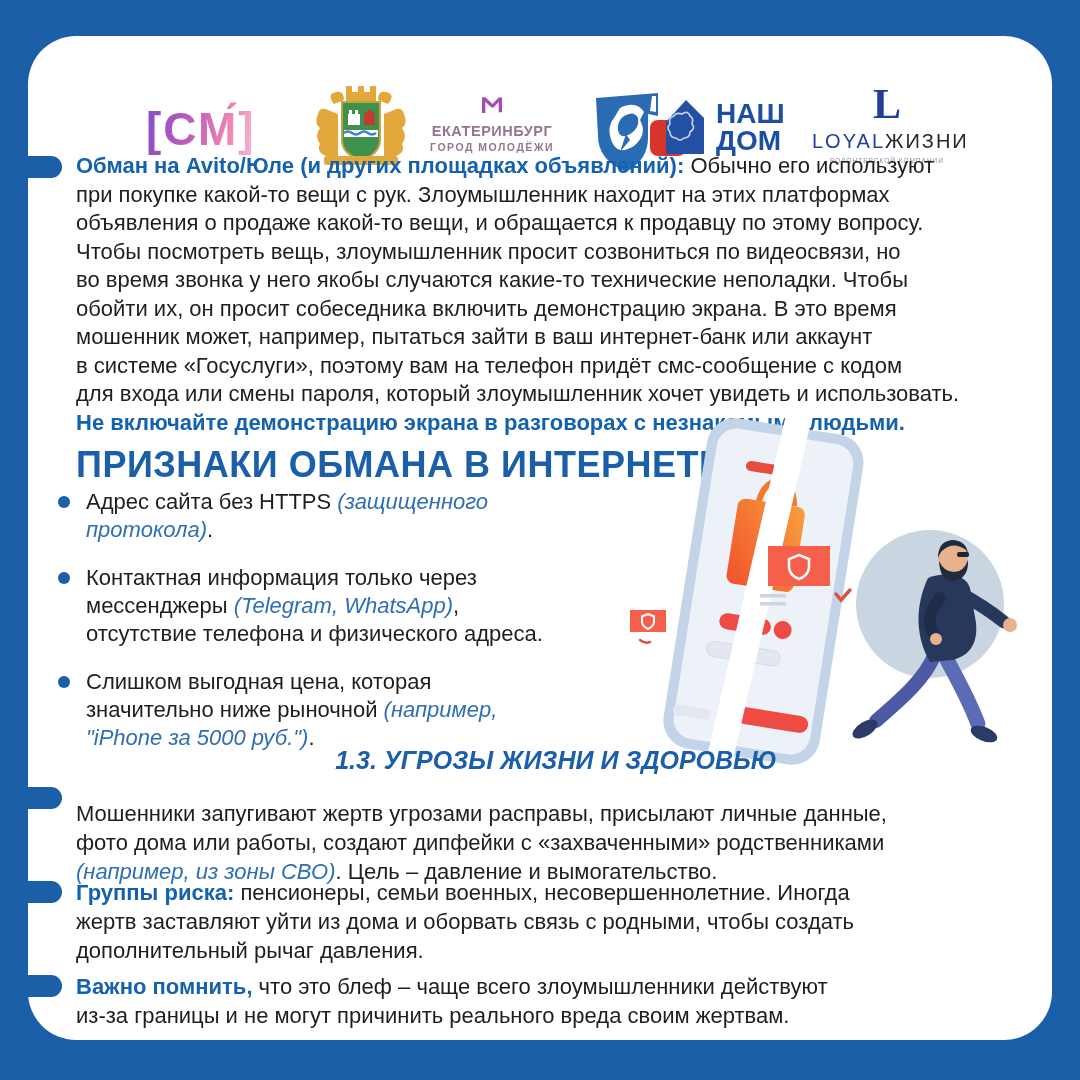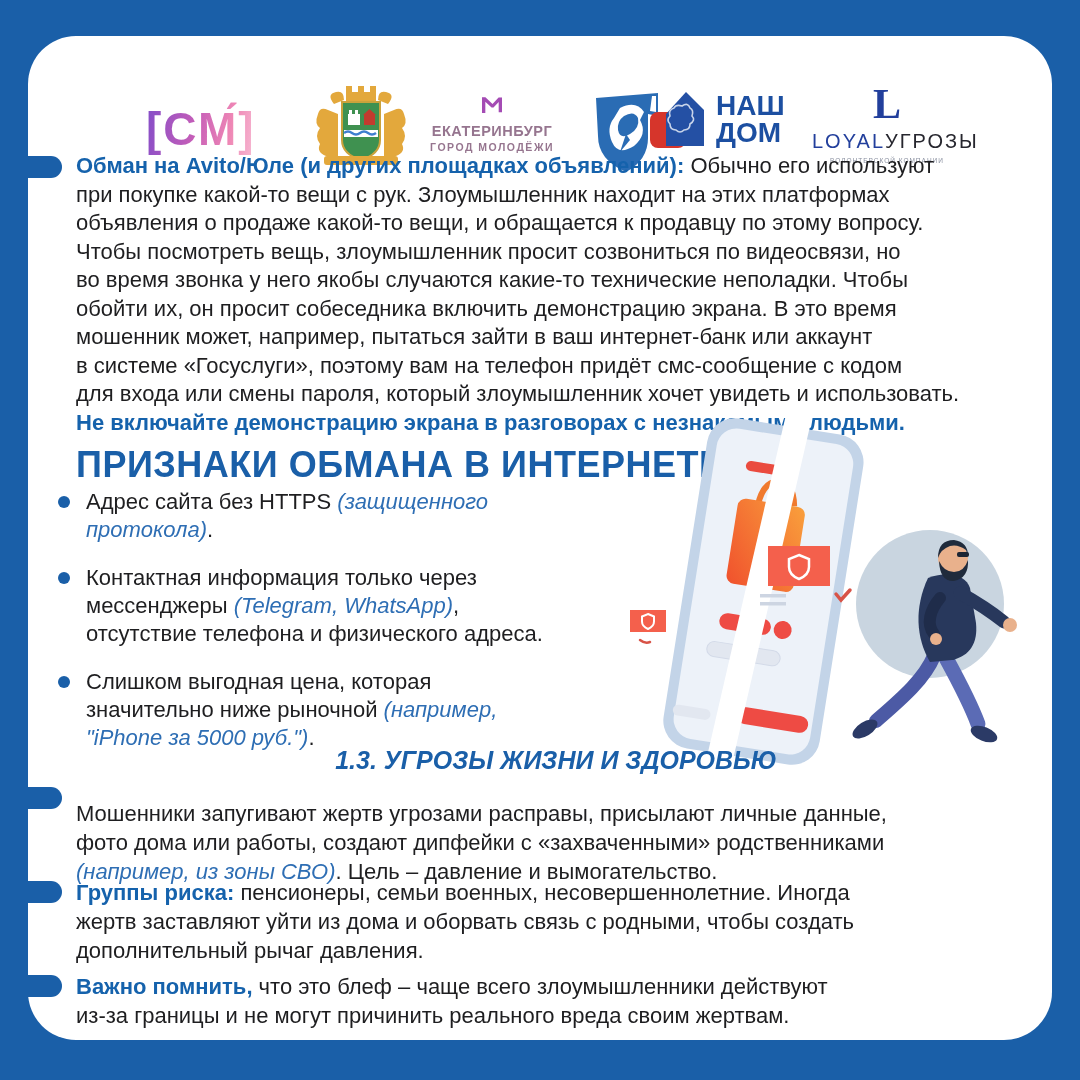--- a/index.html
+++ b/index.html
@@ -11,21 +11,21 @@
   .logos{position:absolute;left:0;top:40px;width:972px;height:100px;}
   .sm-logo{position:absolute;left:146px;top:62px;font-size:46px;font-weight:700;letter-spacing:2px;
         background:linear-gradient(100deg,#8a4fc7 5%,#c65eb8 45%,#ef87b5 75%,#f7bcd4 100%);
         -webkit-background-clip:text;background-clip:text;color:transparent;}
   .coat{position:absolute;left:308px;top:44px;}
   .ekb{position:absolute;left:424px;top:52px;width:136px;text-align:center;color:#96758f;}
   .ekb .sigma{display:inline-block;transform:rotate(90deg);font-size:30px;font-weight:800;color:#a44bb4;line-height:26px;}
   .ekb .t1{font-size:14.5px;font-weight:800;letter-spacing:.5px;margin-top:4px;}
   .ekb .t2{font-size:10.5px;font-weight:700;letter-spacing:1.5px;margin-top:2px;}
   .shield-logo{position:absolute;left:590px;top:50px;}
-  .nashdom{position:absolute;left:648px;top:48px;display:flex;align-items:center;}
+  .nashdom{position:absolute;left:648px;top:56px;display:flex;align-items:center;}
   .nashdom .txt{margin-left:10px;font-size:28px;line-height:27px;font-weight:800;color:#1c4fa1;}
   .loyal{position:absolute;left:812px;top:44px;width:150px;text-align:center;}
   .loyal .lglyph{font-family:"Liberation Serif",serif;font-size:42px;line-height:40px;font-weight:700;color:#223f9c;}
   .loyal .word{font-size:20px;letter-spacing:2px;margin-top:6px;}
   .loyal .word .b{color:#223f9c;}
   .loyal .word .d{color:#26262e;}
   .loyal .sub{font-size:6.5px;letter-spacing:1px;color:#8a90a0;margin-top:4px;}
   
   .para{position:absolute;left:76px;width:960px;font-size:22px;line-height:28.5px;
         color:#1e1e20;white-space:pre-line;}
@@ -107,21 +107,21 @@
         <path d="M34 18 q6 -4 8 2 q4 2 2 8 q4 4 -2 8 q0 6 -6 6 q-4 4 -8 0 q-6 0 -6 -6 q-4 -4 0 -8 q-2 -6 4 -8 q2 -4 8 -2 z" fill="none" stroke="#c8d4ea" stroke-width="1.6"></path>
       </svg>
       <div class="txt">
         <div>НАШ</div>
         <div>ДОМ</div>
       </div>
     </div>
 
     <div class="loyal">
       <div class="lglyph">L</div>
-      <div class="word"><span class="b">LOYAL</span><span class="d">УГРОЗЫ</span></div>
+      <div class="word"><span class="b">LOYAL</span><span class="d">ЖИЗНИ</span></div>
       <div class="sub">ВОЛОНТЕРСКОЙ КОМПАНИИ</div>
     </div>
   </div>
 
   <div class="para p1"><span class="lead">Обман на Avito/Юле (и других площадках объявлений):</span><span> Обычно его используют
 при покупке какой-то вещи с рук. Злоумышленник находит на этих платформах
 объявления о продаже какой-то вещи, и обращается к продавцу по этому вопросу.
 Чтобы посмотреть вещь, злоумышленник просит созвониться по видеосвязи, но
 во время звонка у него якобы случаются какие-то технические неполадки. Чтобы
 обойти их, он просит собеседника включить демонстрацию экрана. В это время

